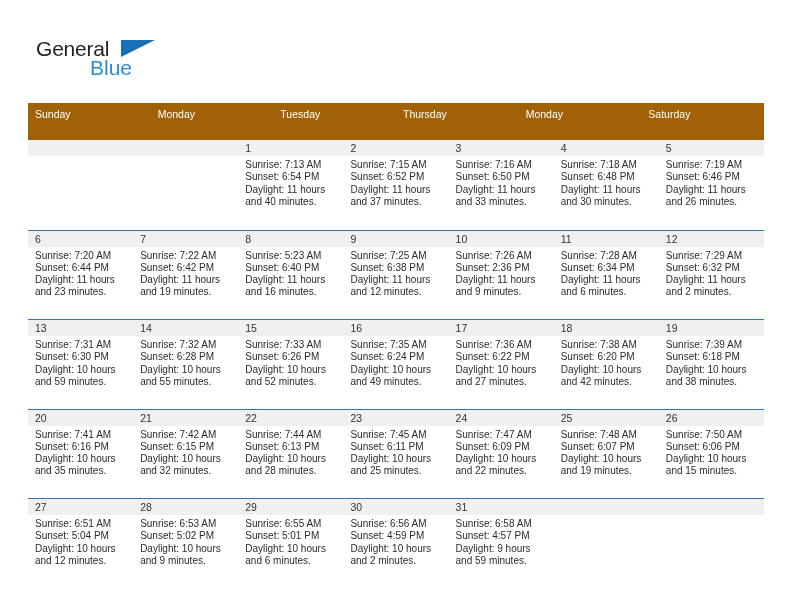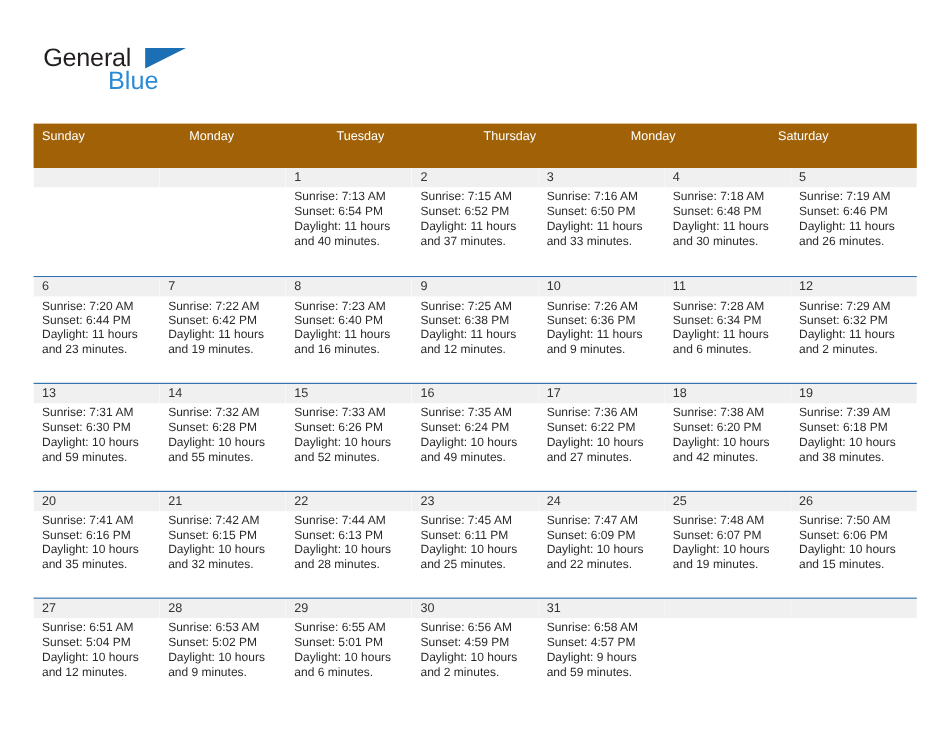--- a/index.html
+++ b/index.html
@@ -238,40 +238,40 @@
             <div class="dayinfo">
               <div>Sunrise: 7:22 AM</div>
               <div>Sunset: 6:42 PM</div>
               <div>Daylight: 11 hours</div>
               <div>and 19 minutes.</div>
             </div>
           </div>
           <div class="day">
             <div class="daynum">8</div>
             <div class="dayinfo">
-              <div>Sunrise: 7:23 AM</div>
+              <div>Sunrise: 5:23 AM</div>
               <div>Sunset: 6:40 PM</div>
               <div>Daylight: 11 hours</div>
               <div>and 16 minutes.</div>
             </div>
           </div>
           <div class="day">
             <div class="daynum">9</div>
             <div class="dayinfo">
               <div>Sunrise: 7:25 AM</div>
               <div>Sunset: 6:38 PM</div>
               <div>Daylight: 11 hours</div>
               <div>and 12 minutes.</div>
             </div>
           </div>
           <div class="day">
             <div class="daynum">10</div>
             <div class="dayinfo">
               <div>Sunrise: 7:26 AM</div>
-              <div>Sunset: 6:36 PM</div>
+              <div>Sunset: 2:36 PM</div>
               <div>Daylight: 11 hours</div>
               <div>and 9 minutes.</div>
             </div>
           </div>
           <div class="day">
             <div class="daynum">11</div>
             <div class="dayinfo">
               <div>Sunrise: 7:28 AM</div>
               <div>Sunset: 6:34 PM</div>
               <div>Daylight: 11 hours</div>

